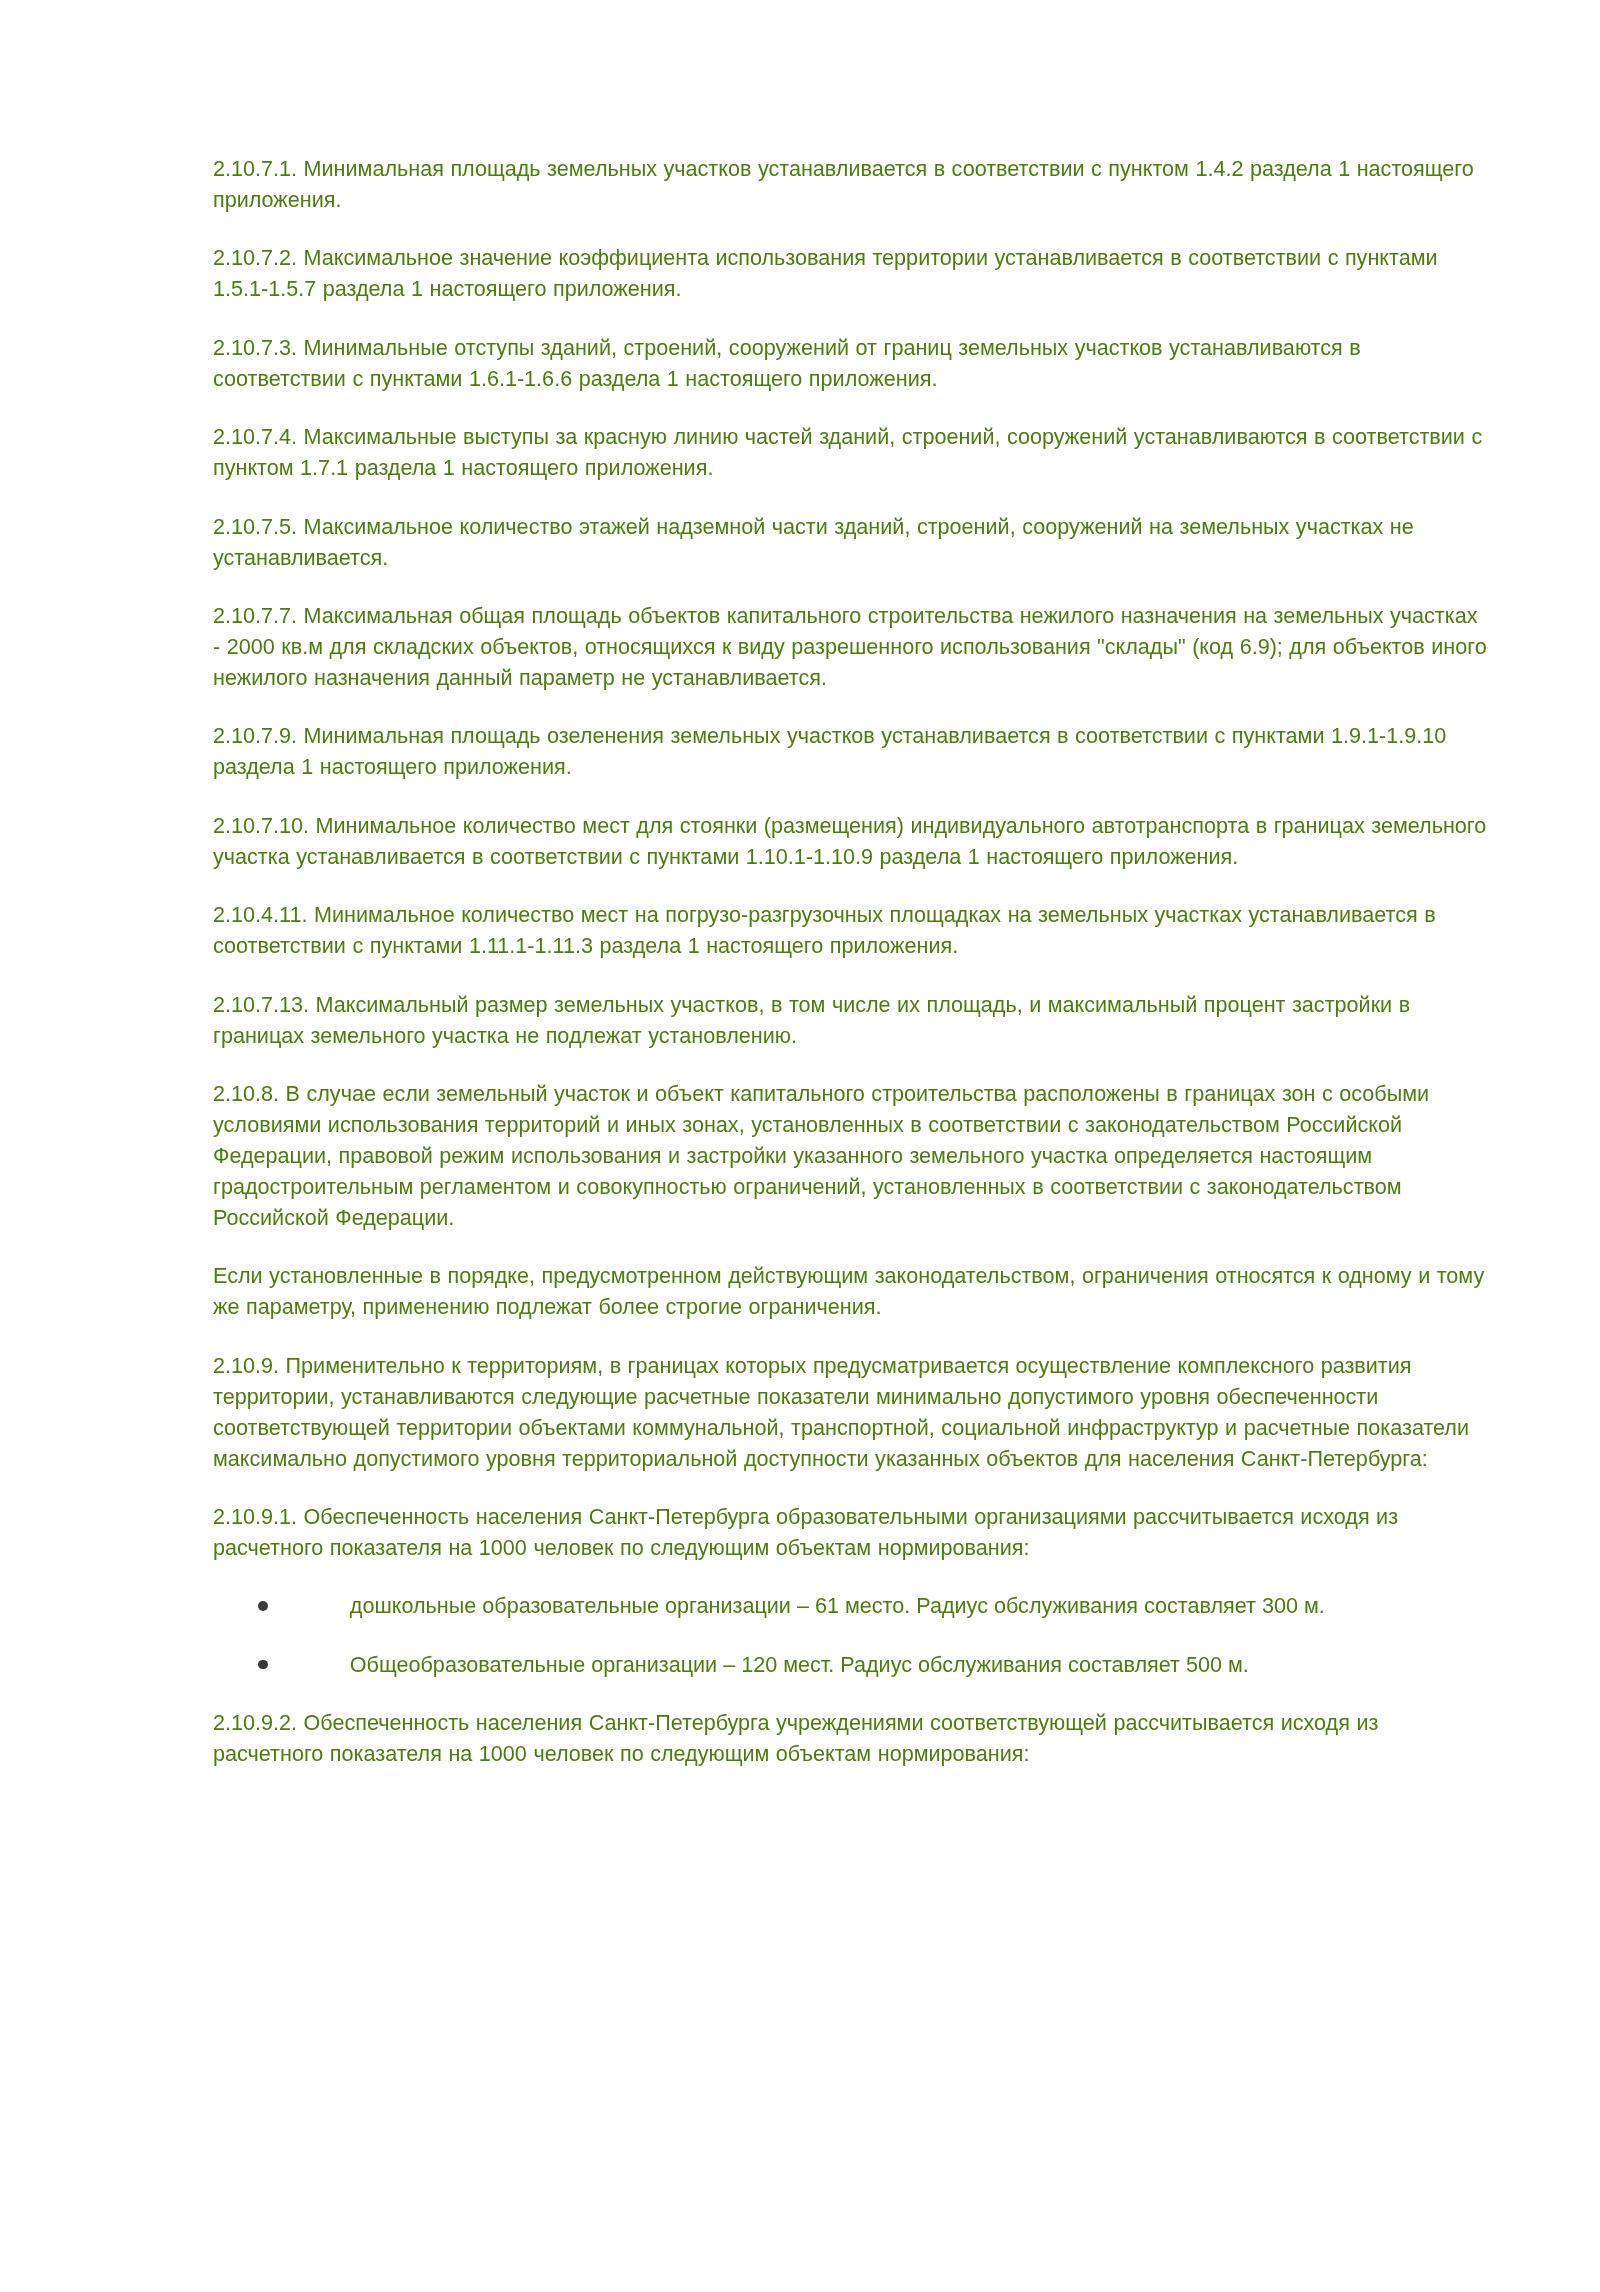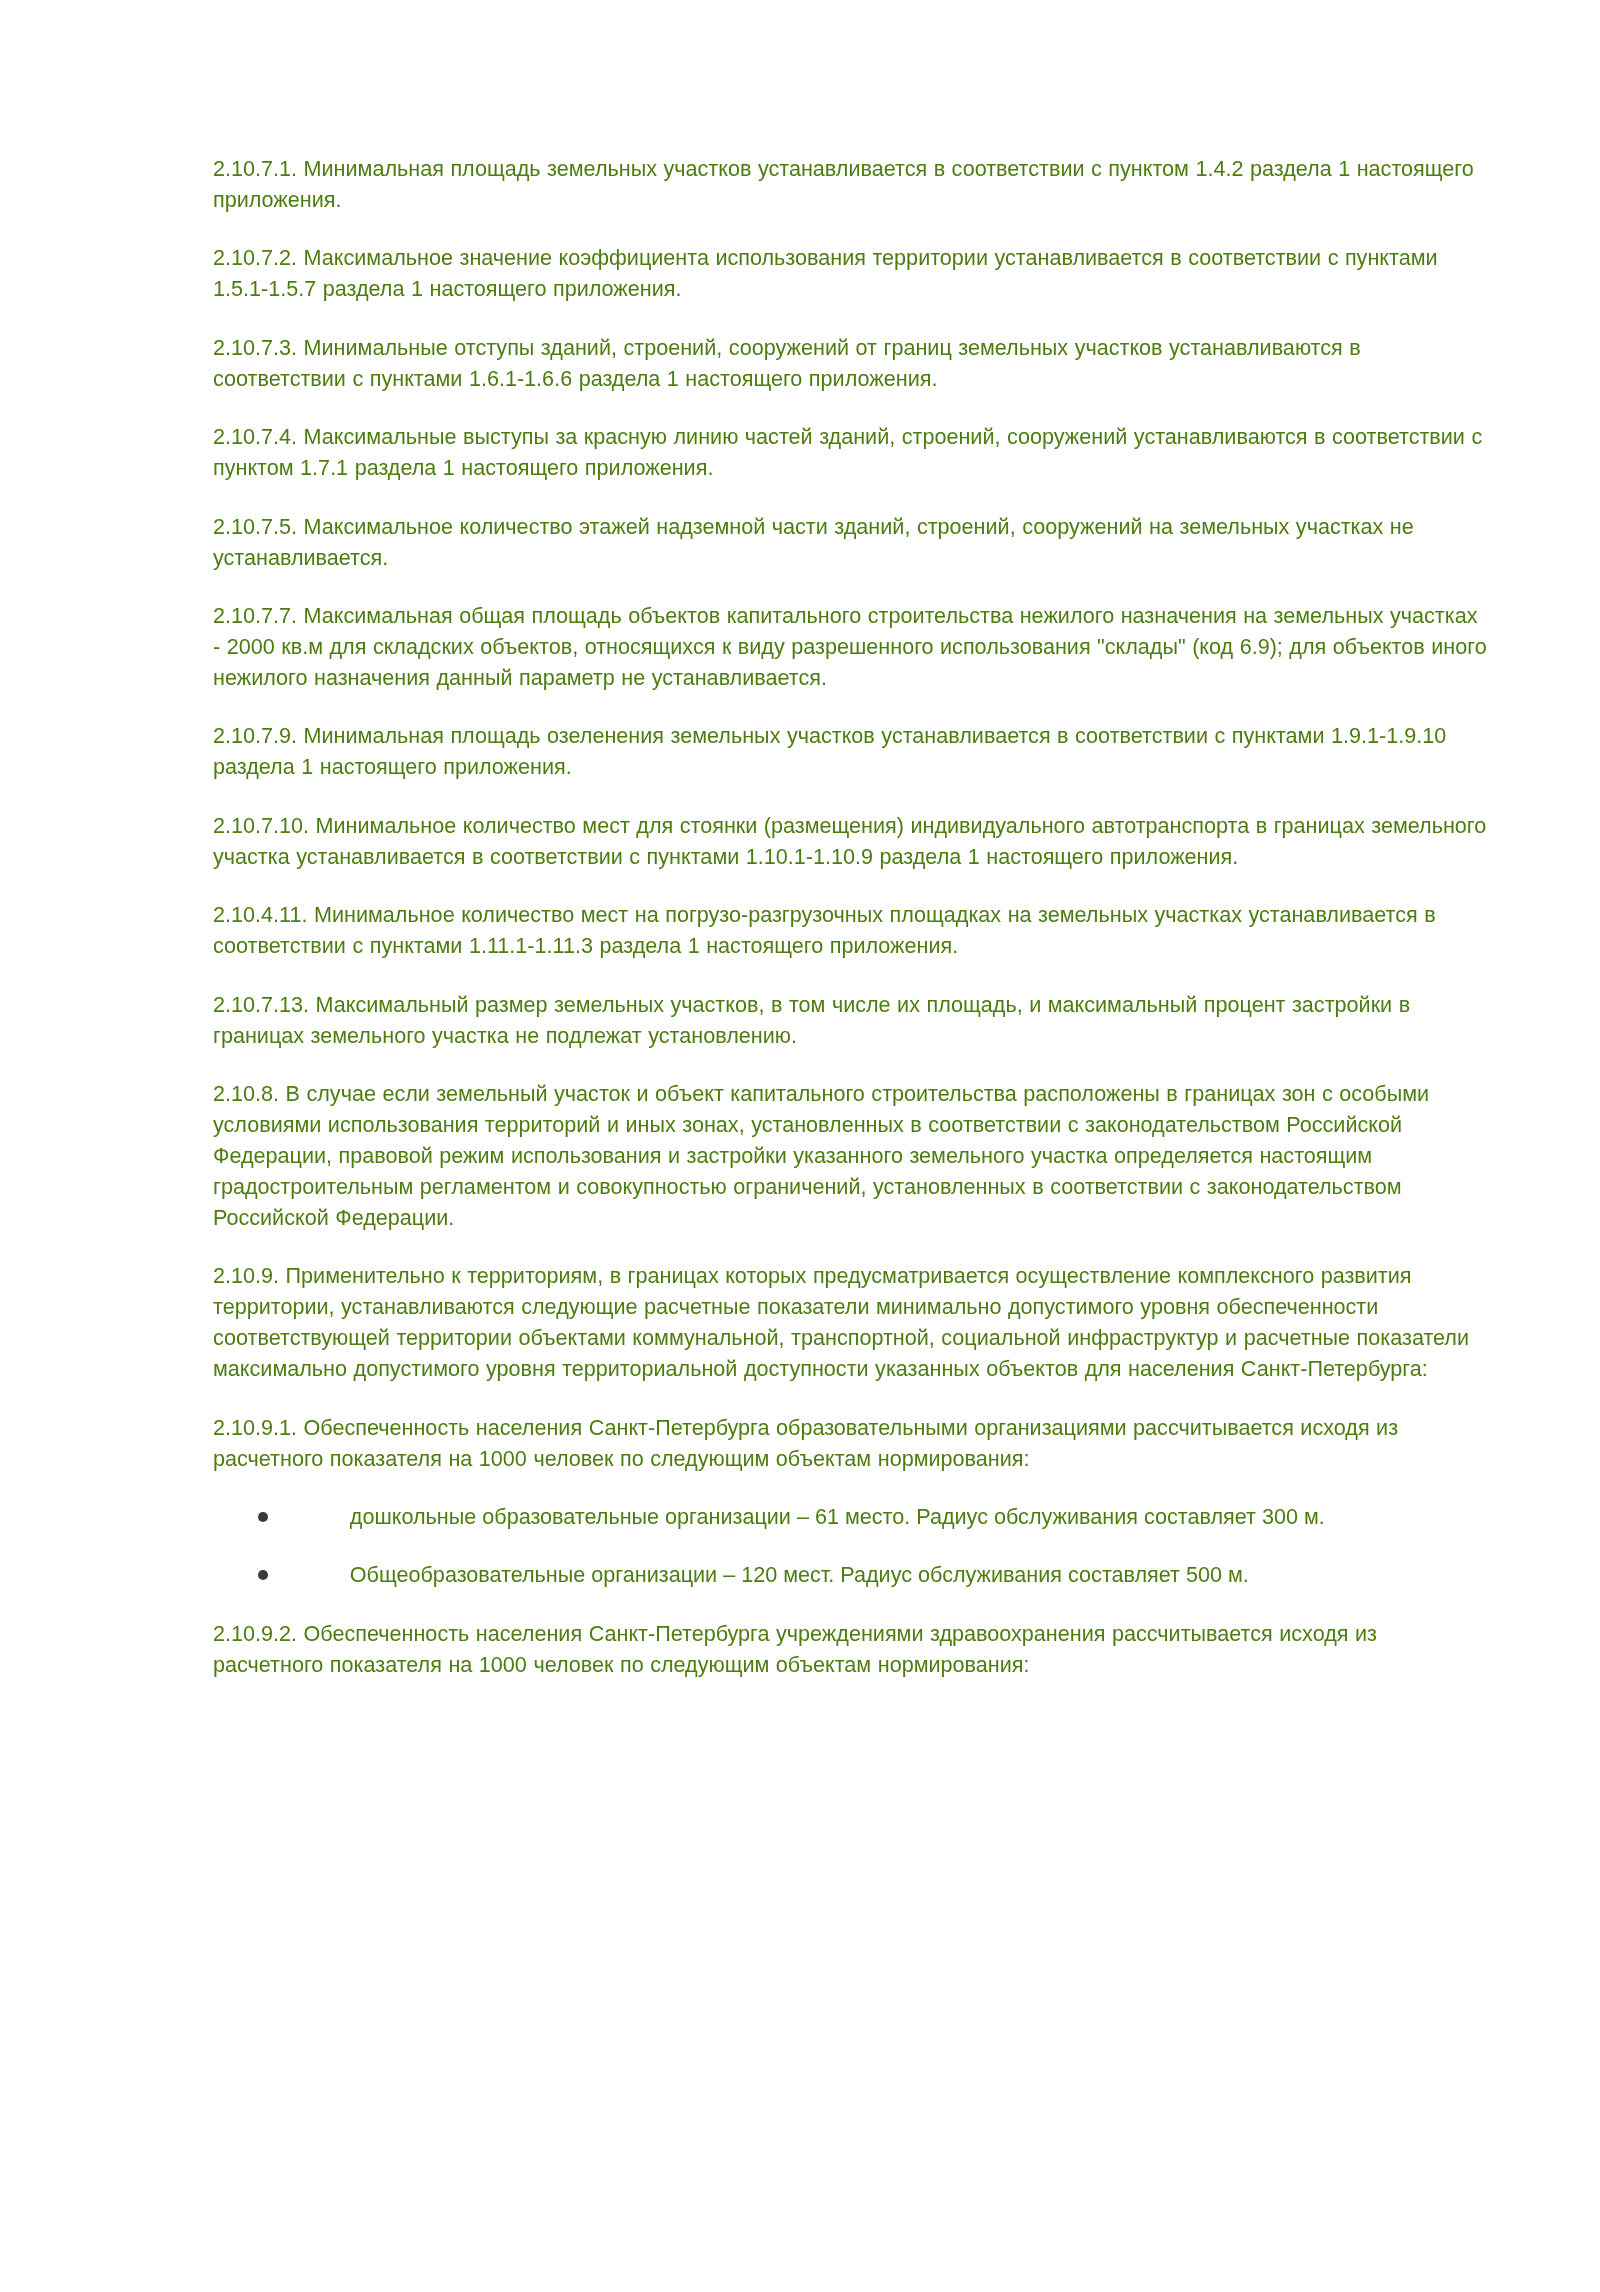--- a/index.html
+++ b/index.html
@@ -56,30 +56,31 @@
     <p class="para">2.10.7.2. Максимальное значение коэффициента использования территории устанавливается в соответствии с пунктами 1.5.1-1.5.7 раздела 1 настоящего приложения.</p>
     <p class="para">2.10.7.3. Минимальные отступы зданий, строений, сооружений от границ земельных участков устанавливаются в соответствии с пунктами 1.6.1-1.6.6 раздела 1 настоящего приложения.</p>
     <p class="para">2.10.7.4. Максимальные выступы за красную линию частей зданий, строений, сооружений устанавливаются в соответствии с пунктом 1.7.1 раздела 1 настоящего приложения.</p>
     <p class="para">2.10.7.5. Максимальное количество этажей надземной части зданий, строений, сооружений на земельных участках не устанавливается.</p>
     <p class="para">2.10.7.7. Максимальная общая площадь объектов капитального строительства нежилого назначения на земельных участках - 2000 кв.м для складских объектов, относящихся к виду разрешенного использования "склады" (код 6.9); для объектов иного нежилого назначения данный параметр не устанавливается.</p>
     <p class="para">2.10.7.9. Минимальная площадь озеленения земельных участков устанавливается в соответствии с пунктами 1.9.1-1.9.10 раздела 1 настоящего приложения.</p>
     <p class="para">2.10.7.10. Минимальное количество мест для стоянки (размещения) индивидуального автотранспорта в границах земельного участка устанавливается в соответствии с пунктами 1.10.1-1.10.9 раздела 1 настоящего приложения.</p>
     <p class="para">2.10.4.11. Минимальное количество мест на погрузо-разгрузочных площадках на земельных участках устанавливается в соответствии с пунктами 1.11.1-1.11.3 раздела 1 настоящего приложения.</p>
     <p class="para">2.10.7.13. Максимальный размер земельных участков, в том числе их площадь, и максимальный процент застройки в границах земельного участка не подлежат установлению.</p>
     <p class="para">2.10.8. В случае если земельный участок и объект капитального строительства расположены в границах зон с особыми условиями использования территорий и иных зонах, установленных в соответствии с законодательством Российской Федерации, правовой режим использования и застройки указанного земельного участка определяется настоящим градостроительным регламентом и совокупностью ограничений, установленных в соответствии с законодательством Российской Федерации.</p>
+    <p class="para">Если установленные в порядке, предусмотренном действующим законодательством, ограничения относятся к одному и тому же параметру, применению подлежат более строгие ограничения.</p>
     <p class="para">2.10.9. Применительно к территориям, в границах которых предусматривается осуществление комплексного развития территории, устанавливаются следующие расчетные показатели минимально допустимого уровня обеспеченности соответствующей территории объектами коммунальной, транспортной, социальной инфраструктур и расчетные показатели максимально допустимого уровня территориальной доступности указанных объектов для населения Санкт-Петербурга:</p>
     <p class="para">2.10.9.1. Обеспеченность населения Санкт-Петербурга образовательными организациями рассчитывается исходя из расчетного показателя на 1000 человек по следующим объектам нормирования:</p>
 
     <div class="bullet-item">
       <span class="bullet-dot"></span>
       <span class="bullet-text">дошкольные образовательные организации – 61 место. Радиус обслуживания составляет 300 м.</span>
     </div>
 
     <div class="bullet-item">
       <span class="bullet-dot"></span>
       <span class="bullet-text">Общеобразовательные организации – 120 мест. Радиус обслуживания составляет 500 м.</span>
     </div>
 
-    <p class="para">2.10.9.2. Обеспеченность населения Санкт-Петербурга учреждениями здравоохранения рассчитывается исходя из расчетного показателя на 1000 человек по следующим объектам нормирования:</p>
+    <p class="para">2.10.9.2. Обеспеченность населения Санкт-Петербурга учреждениями соответствующей рассчитывается исходя из расчетного показателя на 1000 человек по следующим объектам нормирования:</p>
 
   </div>
 </div>
 
 
 </body></html>

